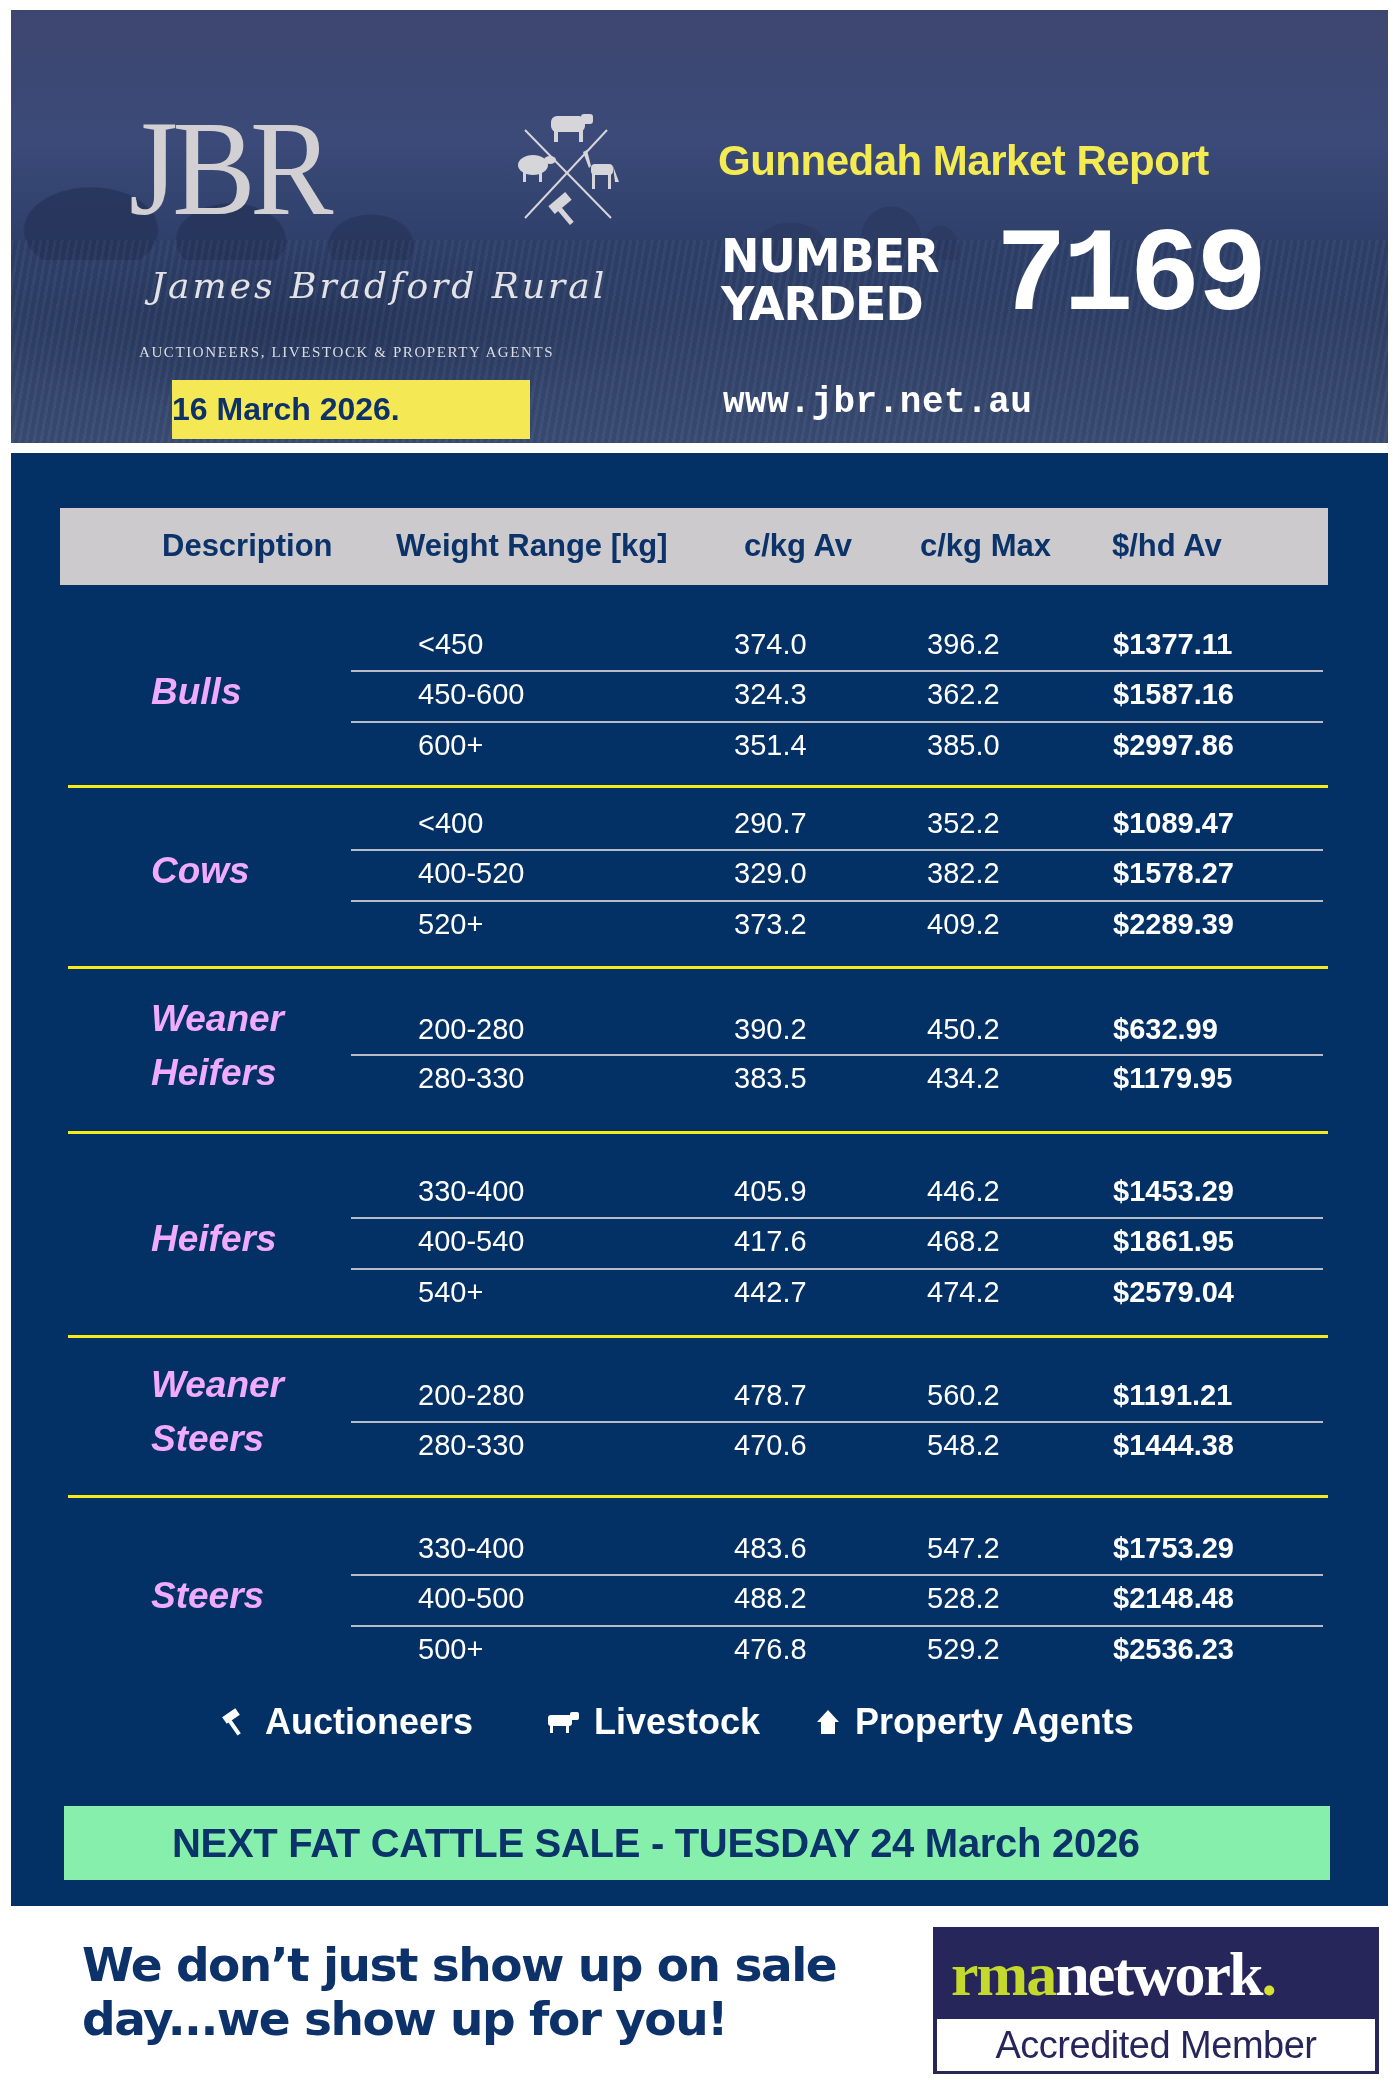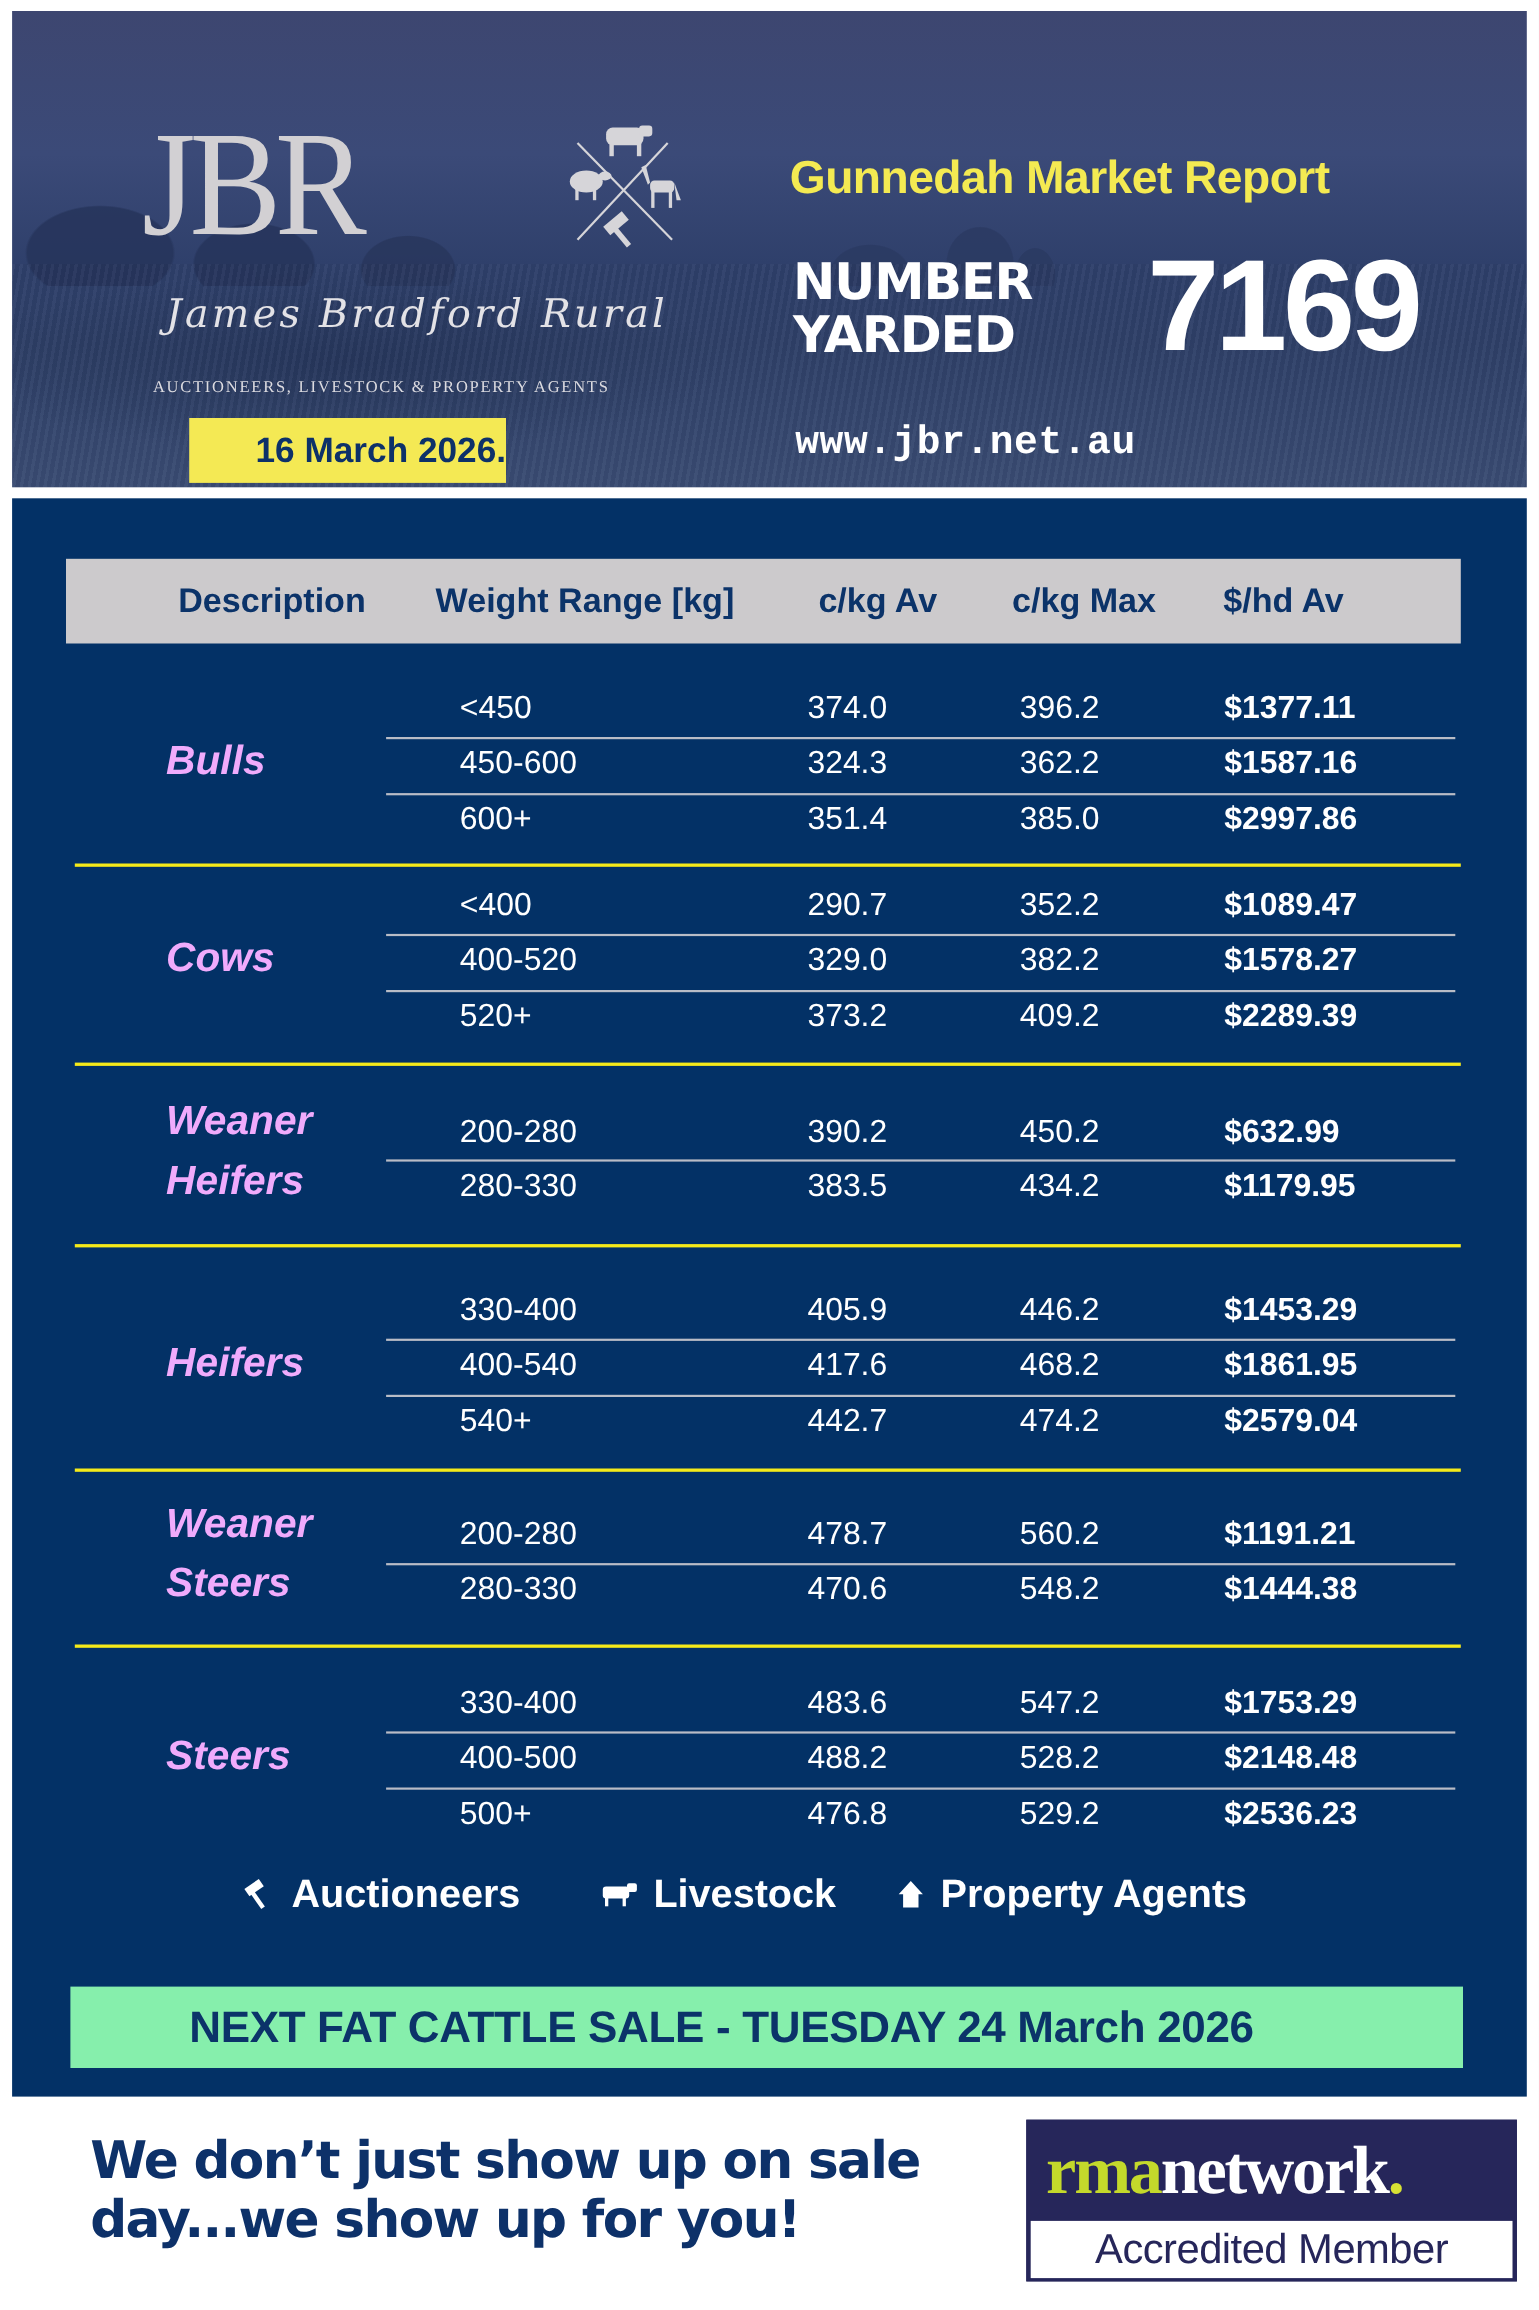--- a/index.html
+++ b/index.html
@@ -39,38 +39,38 @@
     position: absolute; left: 118px; top: 255px; width: 500px;
     font-family: "DejaVu Serif", serif; font-style: italic; font-size: 36px;
     color: #e3e2e6; letter-spacing: 3px; white-space: nowrap; text-align: center;
   }
   .tagline-agents {
     position: absolute; left: 128px; top: 334px;
     font-family: "Liberation Serif", serif; font-size: 15px; color: #dcdbe0;
     letter-spacing: 1.6px; white-space: nowrap;
   }
   .date-badge {
-    position: absolute; left: 161px; top: 370px; width: 288px; height: 59px;
+    position: absolute; left: 161px; top: 370px; width: 358px; height: 59px;
     background: #f4e954; color: #0d3169;
-    font-size: 32px; font-weight: bold; text-align: right; line-height: 59px;
+    font-size: 32px; font-weight: bold; text-align: left; line-height: 59px;
   }
   .report-title {
     position: absolute; left: 707px; top: 127px;
     font-family: Liberation Sans, sans-serif; font-weight: bold; font-size: 42px;
     color: #f4ea52; letter-spacing: -0.5px; white-space: nowrap;
   }
   .number-label {
     position: absolute; left: 710px; top: 222px;
     font-family: "DejaVu Sans", sans-serif; font-weight: bold; font-size: 46px;
     line-height: 48px; color: #ffffff; letter-spacing: -1px;
   }
   .number-value {
     position: absolute; left: 985px; top: 208px;
-    font-family: Liberation Sans, sans-serif; font-weight: bold; font-size: 118px;
-    line-height: 120px; color: #ffffff; letter-spacing: -4px; margin-left: 47px;
+    font-family: Liberation Mono, monospace; font-weight: bold; font-size: 118px;
+    line-height: 120px; color: #ffffff; letter-spacing: -4px;
   }
   .website {
     position: absolute; left: 712px; top: 372px;
     font-family: Liberation Mono, monospace; font-weight: bold; font-size: 36px;
     color: #ffffff; letter-spacing: 0.5px;
   }
 
   
   .panel {
     position: absolute; left: 11px; top: 453px; width: 1377px; height: 1453px;

